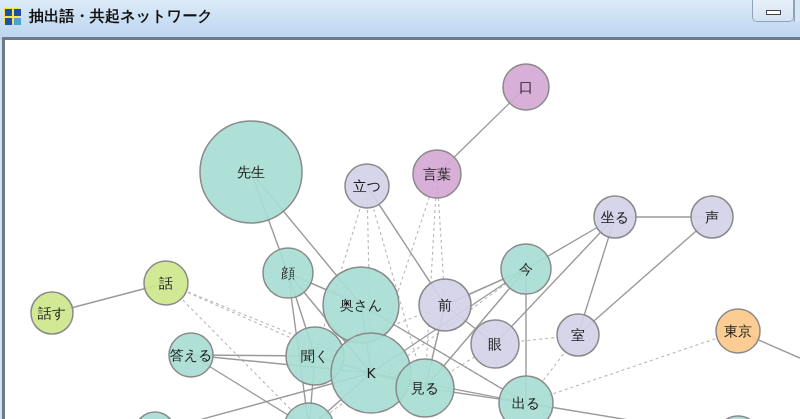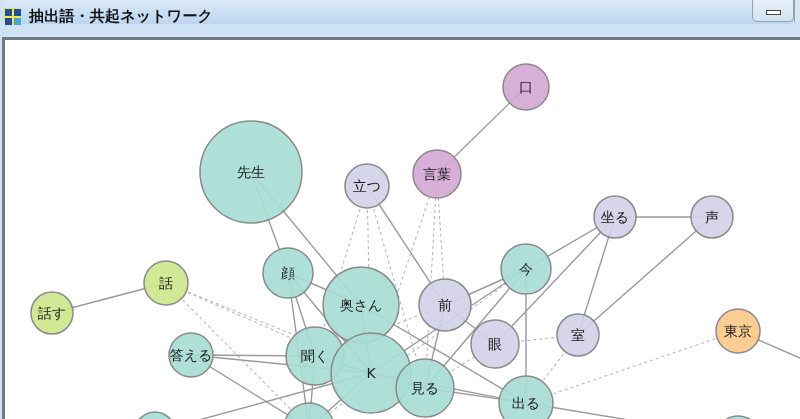--- a/index.html
+++ b/index.html
@@ -3,23 +3,22 @@
 <meta charset="utf-8">
 <style>
   html, body { margin: 0; padding: 0; }
   body {
     width: 800px; height: 419px; overflow: hidden;
     background: #cfe3f5;
     font-family: "DejaVu Sans", sans-serif;
     position: relative;
   }
   .titlebar {
-    position: absolute; left: 0; top: 0; width: 800px; height: 24px;
+    position: absolute; left: 0; top: 0; width: 800px; height: 40px;
     background: linear-gradient(180deg, #dbeaf8 0%, #c9def3 55%, #bcd5ef 100%);
-    border-radius: 14px;
   }
   .app-icon {
     position: absolute; left: 4px; top: 8px; width: 16px; height: 16px;
     display: grid; grid-template-columns: 7px 7px; grid-template-rows: 7px 7px; gap: 2px;
     background: #f5e94a; padding: 0;
     box-sizing: border-box; border: 1px solid #f0e040;
   }
   .app-icon span { display: block; }
   .app-icon .sq1, .app-icon .sq2, .app-icon .sq3 { background: #1e4fa3; }
   .app-icon .sq4 { background: #4aa3d8; }

